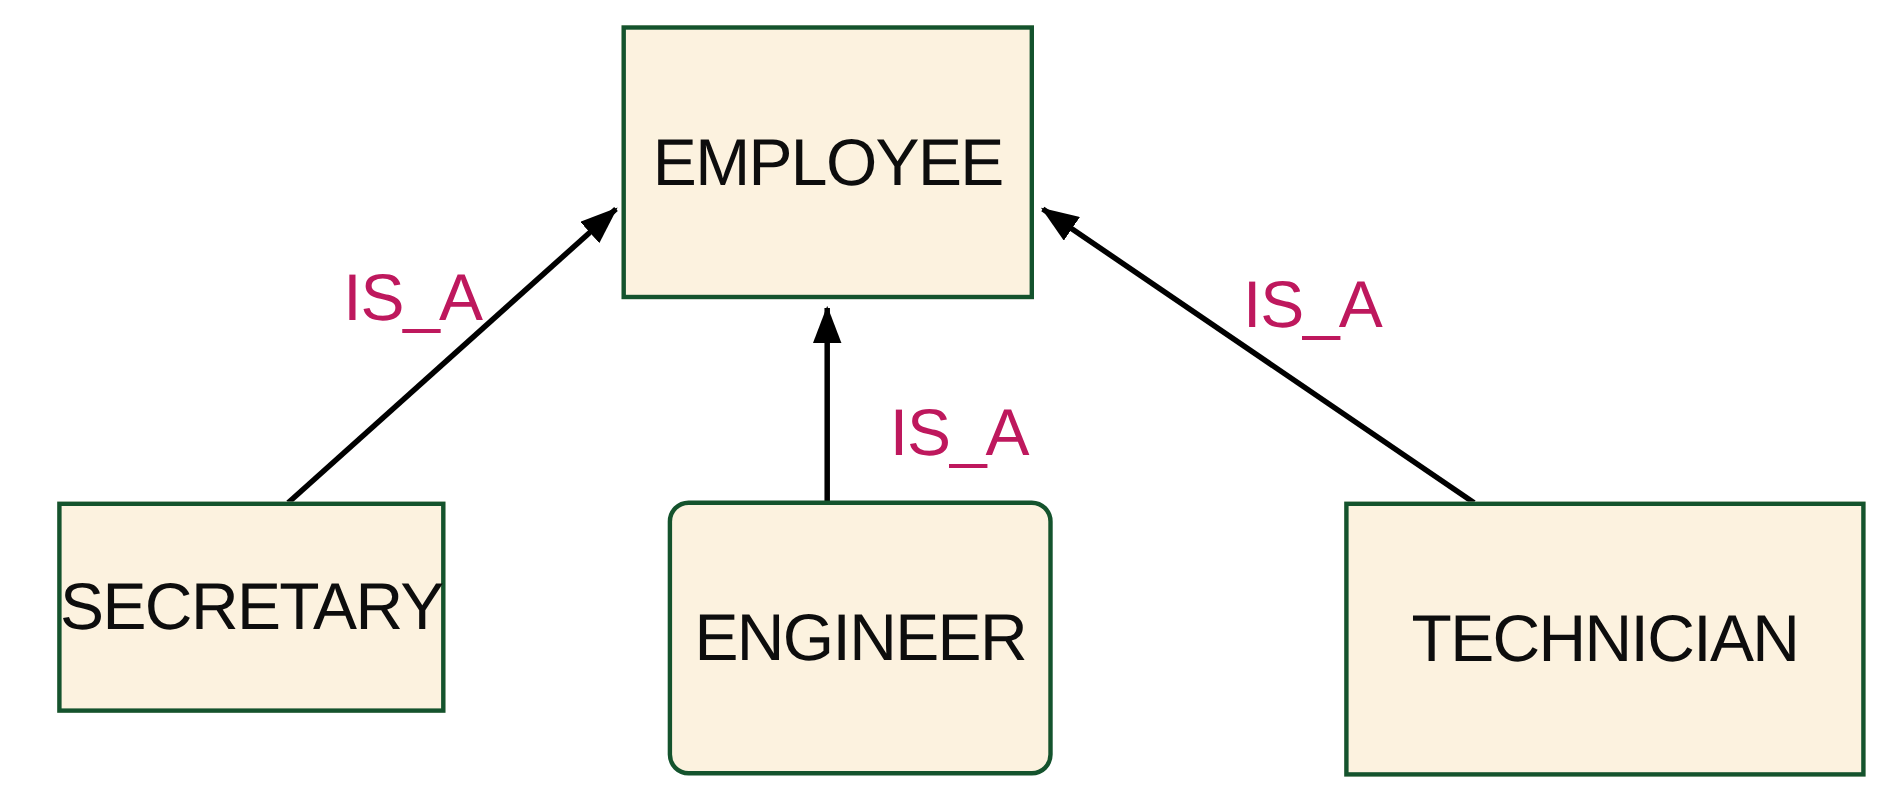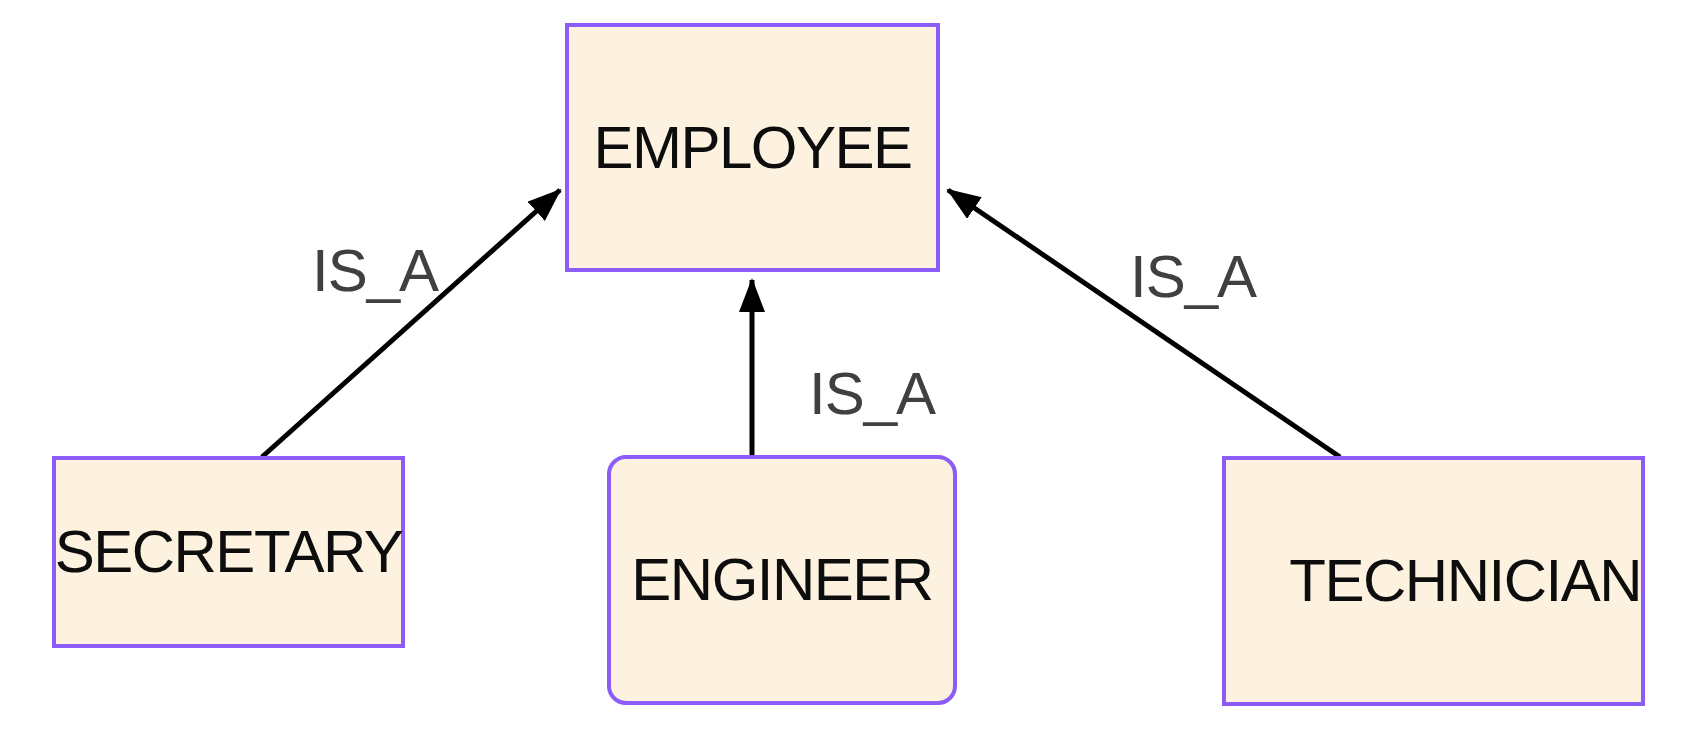--- a/index.html
+++ b/index.html
@@ -20,42 +20,42 @@
     left: 0;
     top: 0;
     width: 1708px;
     height: 732px;
     pointer-events: none;
   }
   .node {
     position: absolute;
     box-sizing: border-box;
     background: #FCF2DF;
-    border: 4px solid #8b5cf6;
+    border: 4px solid #14532d;
     display: flex;
     align-items: center;
     justify-content: center;
   }
   .node-label {
     font-size: 60px;
     letter-spacing: -1.5px;
     color: #0D0D0D;
     white-space: nowrap;
     line-height: 1;
   }
   .node-employee   { left: 565px;  top: 23px;  width: 375px; height: 249px; }
   .node-secretary  { left: 52px;   top: 456px; width: 353px; height: 192px; }
   .node-engineer   { left: 607px;  top: 455px; width: 350px; height: 250px; border-radius: 19px; }
-  .node-technician { left: 1222px; top: 456px; width: 423px; height: 250px; justify-content: flex-end; }
+  .node-technician { left: 1222px; top: 456px; width: 474px; height: 250px; }
   .edge-label {
     position: absolute;
     transform: translate(-50%, -50%);
     font-size: 60px;
     letter-spacing: -1px;
-    color: #404040;
+    color: #be185d;
     white-space: nowrap;
     line-height: 1;
   }
   .edge-label-secretary  { left: 375px;  top: 271px; }
   .edge-label-engineer   { left: 872px;  top: 394px; }
   .edge-label-technician { left: 1193px; top: 277px; }
 </style>
 </head>
 <body>
 

